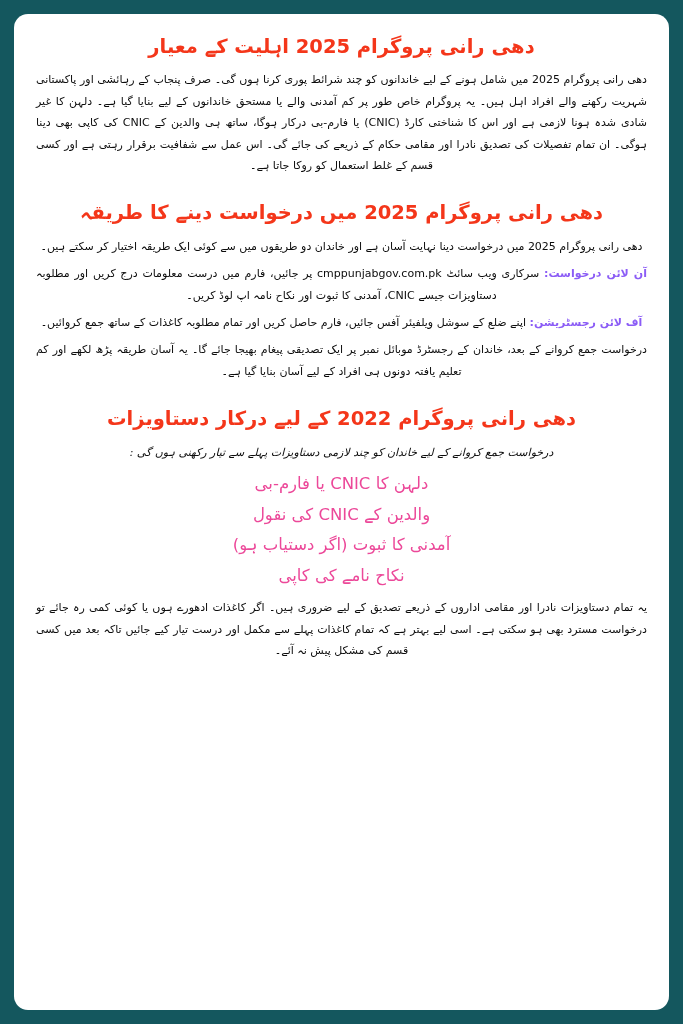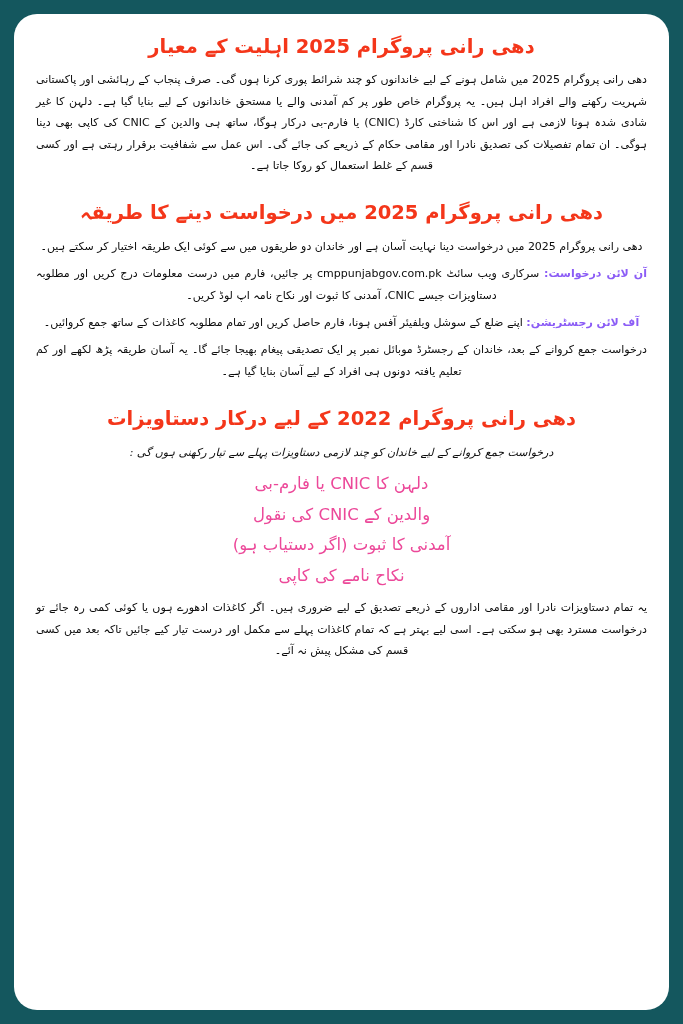--- a/index.html
+++ b/index.html
@@ -13,21 +13,21 @@
     font-family: "DejaVu Sans", sans-serif;
     overflow: hidden;
   }
   .page {
     position: absolute;
     top: 14px;
     right: 14px;
     left: 14px;
     bottom: 14px;
     background: #ffffff;
-    border-radius: 23px;
+    border-radius: 14px;
     padding: 18px 22px 10px 22px;
     box-sizing: border-box;
     overflow: hidden;
   }
   .content {
     direction: rtl;
     text-align: center;
   }
   h2.heading {
     color: #f4361a;
@@ -83,21 +83,21 @@
     <h2 class="heading">دھی رانی پروگرام 2025 اہلیت کے معیار</h2>
 
     <p class="para">دھی رانی پروگرام 2025 میں شامل ہونے کے لیے خاندانوں کو چند شرائط پوری کرنا ہوں گی۔ صرف پنجاب کے رہائشی اور پاکستانی شہریت رکھنے والے افراد اہل ہیں۔ یہ پروگرام خاص طور پر کم آمدنی والے یا مستحق خاندانوں کے لیے بنایا گیا ہے۔ دلہن کا غیر شادی شدہ ہونا لازمی ہے اور اس کا شناختی کارڈ (CNIC) یا فارم-بی درکار ہوگا، ساتھ ہی والدین کے CNIC کی کاپی بھی دینا ہوگی۔ ان تمام تفصیلات کی تصدیق نادرا اور مقامی حکام کے ذریعے کی جائے گی۔ اس عمل سے شفافیت برقرار رہتی ہے اور کسی قسم کے غلط استعمال کو روکا جاتا ہے۔</p>
 
     <h2 class="heading spaced">دھی رانی پروگرام 2025 میں درخواست دینے کا طریقہ</h2>
 
     <p class="para">دھی رانی پروگرام 2025 میں درخواست دینا نہایت آسان ہے اور خاندان دو طریقوں میں سے کوئی ایک طریقہ اختیار کر سکتے ہیں۔</p>
 
     <p class="para"><span class="label">آن لائن درخواست:</span><span> سرکاری ویب سائٹ cmppunjabgov.com.pk پر جائیں، فارم میں درست معلومات درج کریں اور مطلوبہ دستاویزات جیسے CNIC، آمدنی کا ثبوت اور نکاح نامہ اپ لوڈ کریں۔</span></p>
 
-    <p class="para"><span class="label">آف لائن رجسٹریشن:</span><span> اپنے ضلع کے سوشل ویلفیئر آفس ہونا، فارم حاصل کریں اور تمام مطلوبہ کاغذات کے ساتھ جمع کروائیں۔</span></p>
+    <p class="para"><span class="label">آف لائن رجسٹریشن:</span><span> اپنے ضلع کے سوشل ویلفیئر آفس جائیں، فارم حاصل کریں اور تمام مطلوبہ کاغذات کے ساتھ جمع کروائیں۔</span></p>
 
     <p class="para">درخواست جمع کروانے کے بعد، خاندان کے رجسٹرڈ موبائل نمبر پر ایک تصدیقی پیغام بھیجا جائے گا۔ یہ آسان طریقہ پڑھ لکھے اور کم تعلیم یافتہ دونوں ہی افراد کے لیے آسان بنایا گیا ہے۔</p>
 
     <h2 class="heading spaced">دھی رانی پروگرام 2022 کے لیے درکار دستاویزات</h2>
 
     <p class="para center tight">درخواست جمع کروانے کے لیے خاندان کو چند لازمی دستاویزات پہلے سے تیار رکھنی ہوں گی :</p>
 
     <ul class="doclist">
       <li>دلہن کا CNIC یا فارم-بی</li>
       <li>والدین کے CNIC کی نقول</li>

